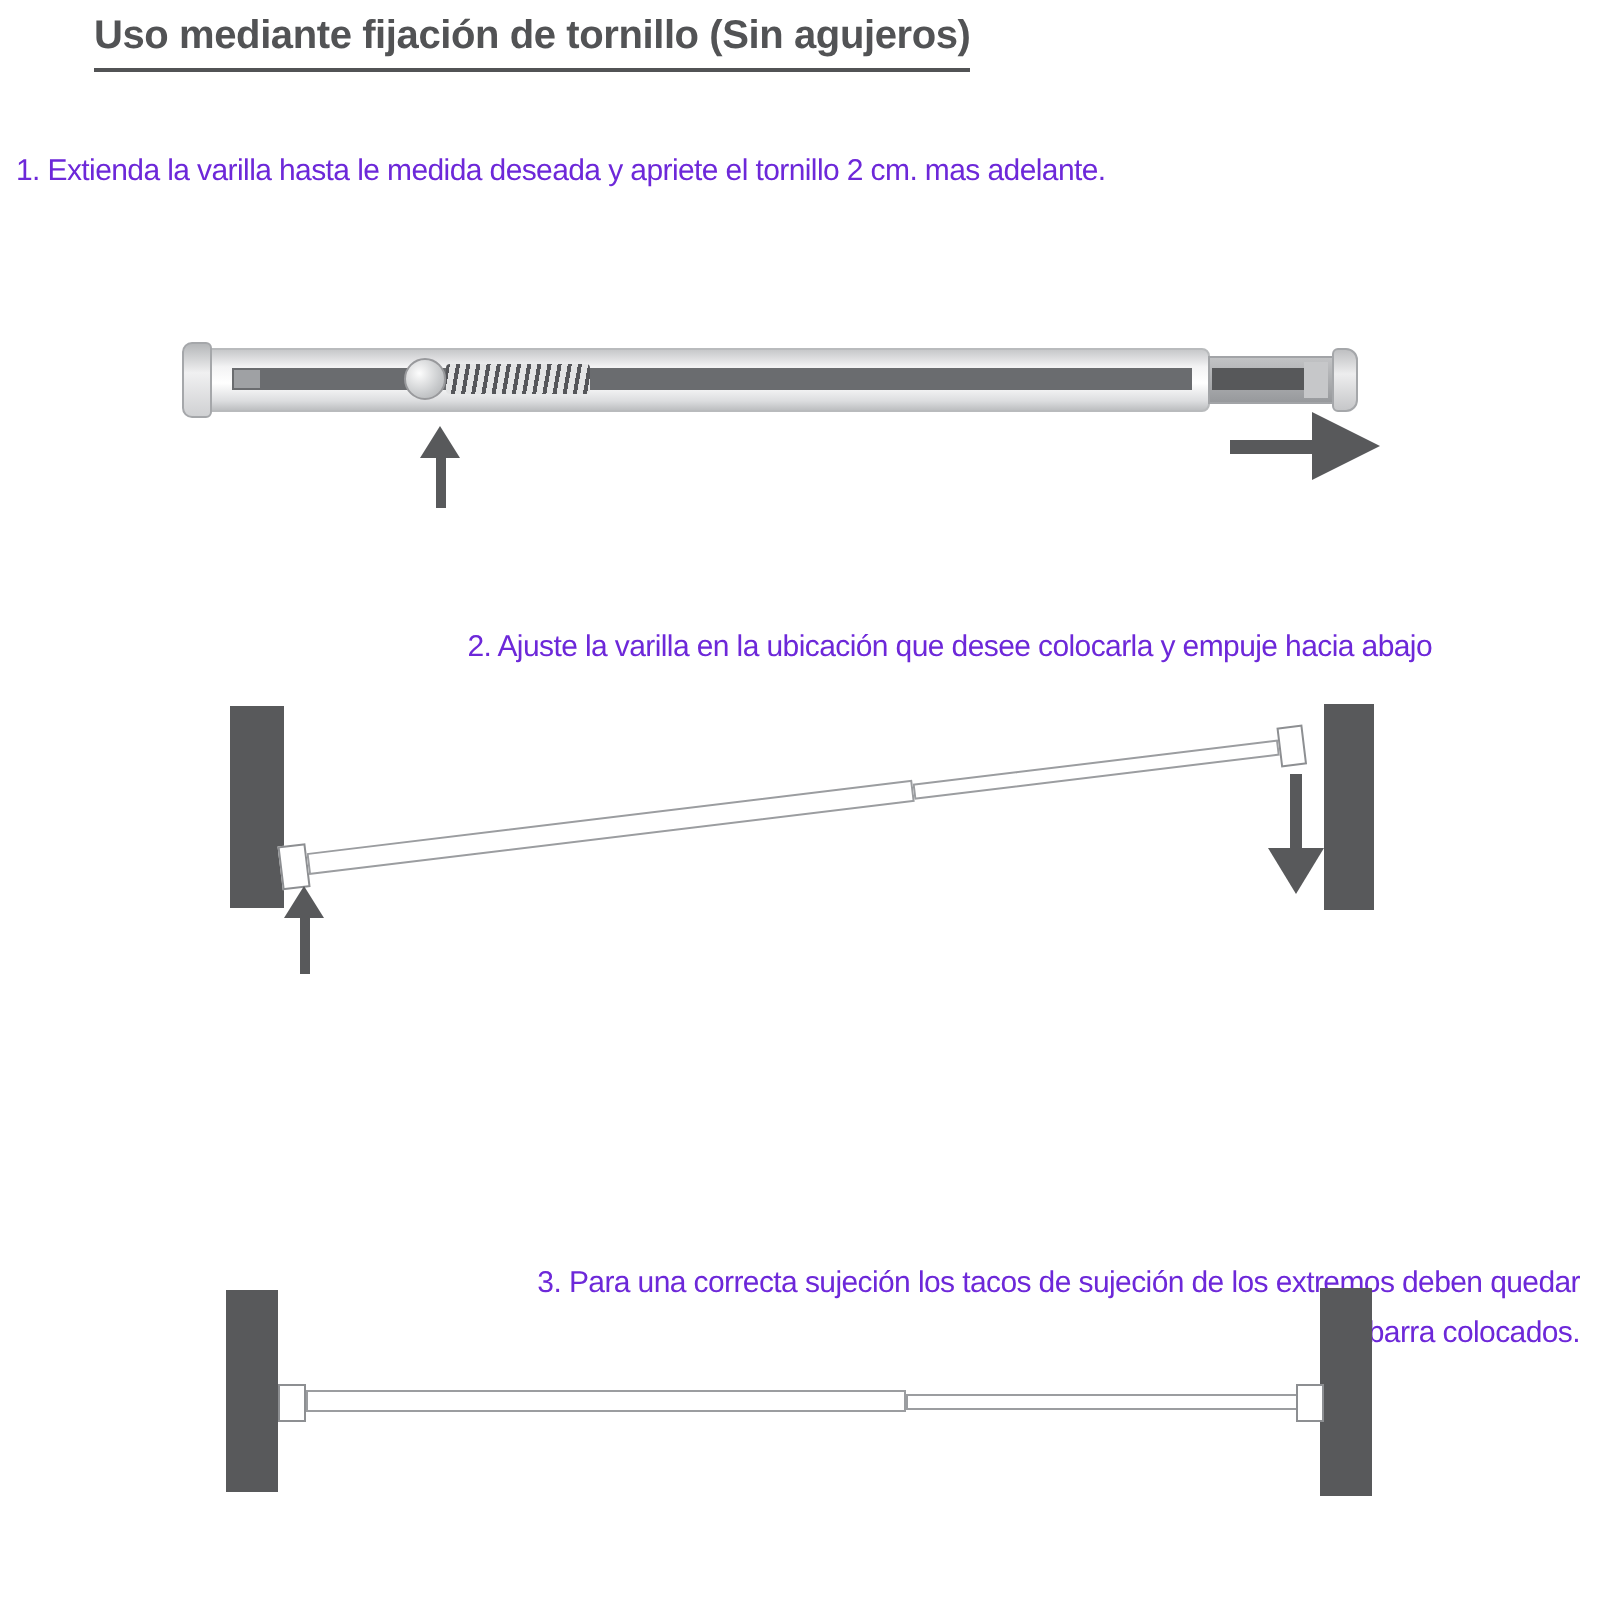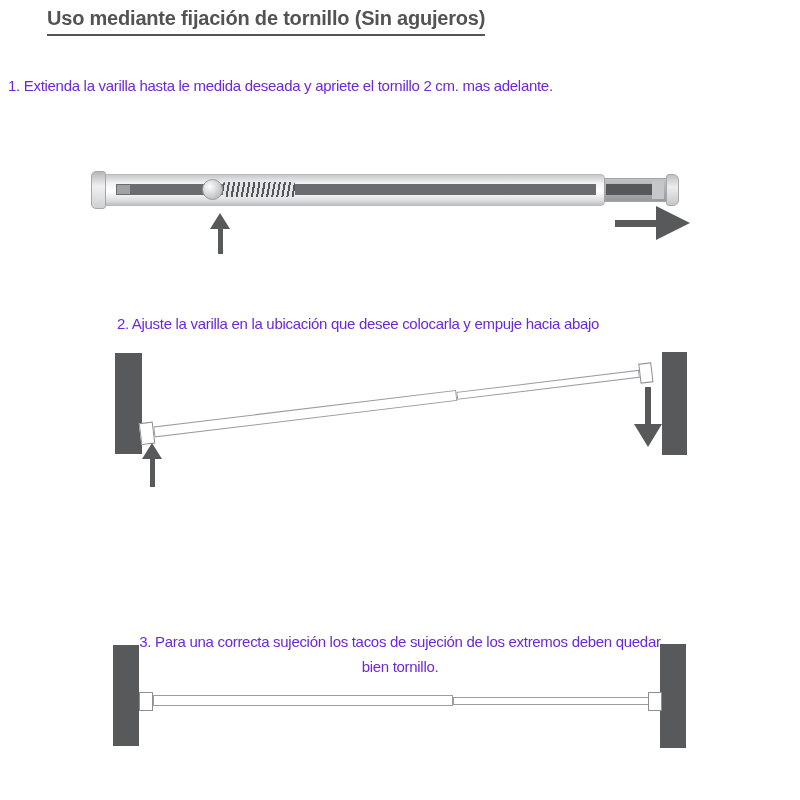--- a/index.html
+++ b/index.html
@@ -19,21 +19,21 @@
     border-bottom: 2px solid #525355;
     padding-bottom: 4px;
     display: inline-block;
     white-space: nowrap;
     margin-left: 37px;
   }
   .step-text {
     font-size: 15px; line-height: 25px; letter-spacing: -0.3px;
     color: #6d28d9; white-space: nowrap;
   }
-  .centered { text-align: center; }
+  .centered { text-align: right; }
 
   
   .wall { background: #58595b; }
 
   
   .rod-cap {
     background: #ffffff;
     border: 1px solid #8d8f92;
   }
   .rod-tube {
@@ -174,21 +174,21 @@
   </div>
 
   <div>
     <div class="abs arr-shaft" style="left:645px; top:387px; width:6px; height:38px;"></div>
     <div class="abs arr-head-down" style="left:634px; top:424px;"></div>
   </div>
 </div>
 
 <div class="abs centered" style="left:10px; top:609px; width:780px;margin-top:20px;">
   <div class="step-text">3. Para una correcta sujeción los tacos de sujeción de los extremos deben quedar</div>
-  <div class="step-text">bien tornillo.</div>
+  <div class="step-text">barra colocados.</div>
 </div>
 
 <div>
   <div class="abs wall" style="left:113px; top:645px; width:26px; height:101px;"></div>
   <div class="abs wall" style="left:660px; top:644px; width:26px; height:104px;"></div>
 
   <div class="abs rod-cap" style="left:139px; top:692px; width:14px;  height:19px;"></div>
   <div class="abs rod-tube" style="left:153px; top:695px; width:300px; height:11px;"></div>
   <div class="abs rod-tube" style="left:453px; top:697px; width:196px; height:8px;"></div>
   <div class="abs rod-cap" style="left:648px; top:692px; width:14px;  height:19px;"></div>

